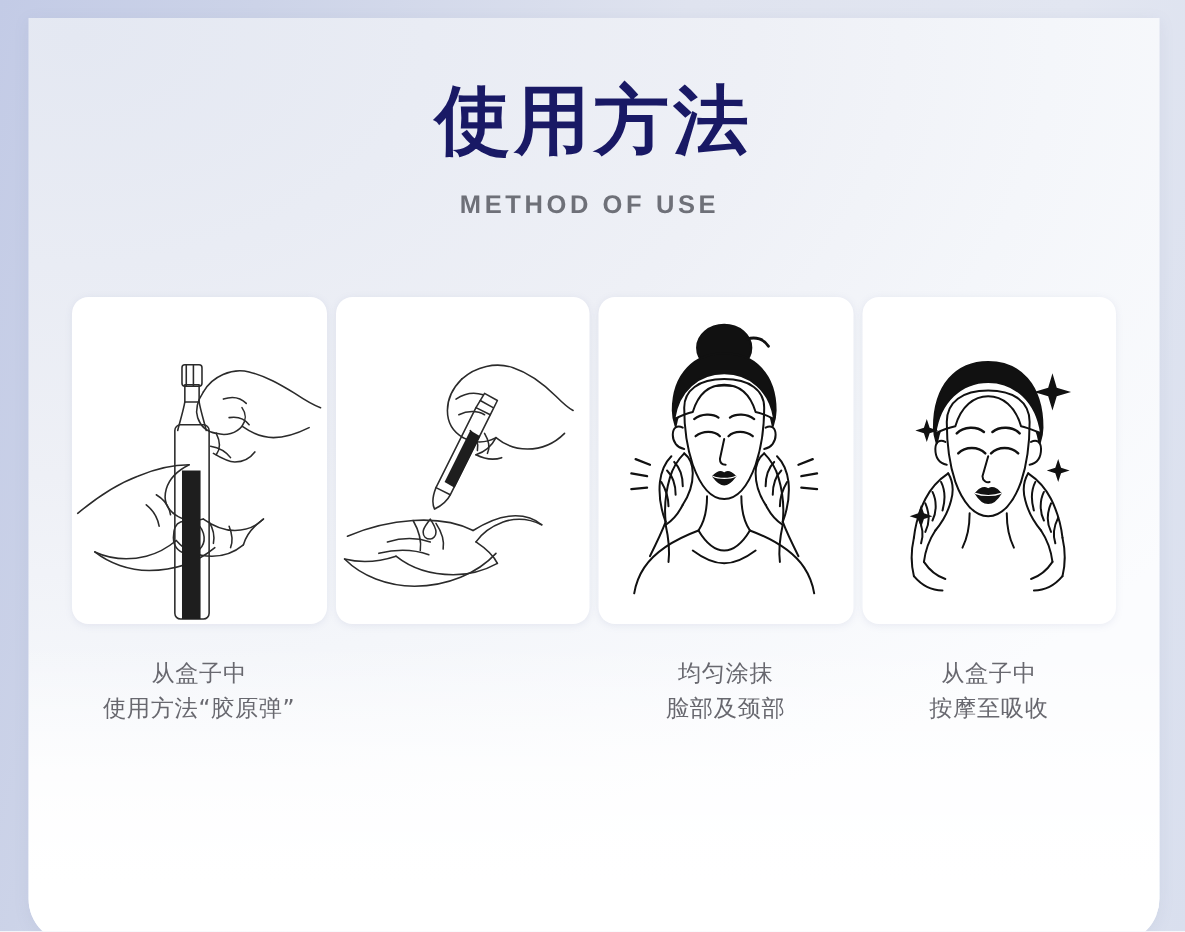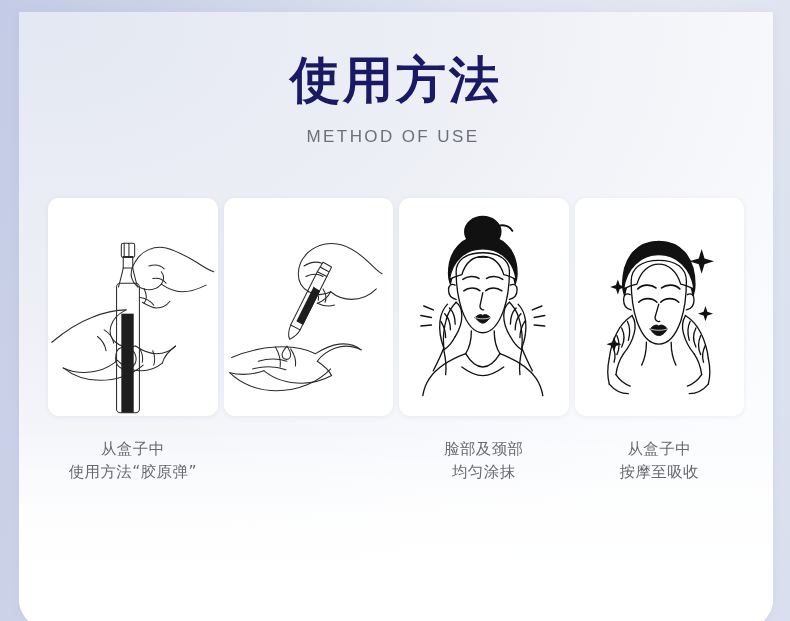--- a/index.html
+++ b/index.html
@@ -59,21 +59,21 @@
     letter-spacing: 3px;
     color: #191965;
     margin: 0;
     font-family: "DejaVu Sans", "Liberation Sans", sans-serif;
   }
   .subtitle {
     margin: 20px 6px 0 0;
     font-size: 17px;
     letter-spacing: 2.4px;
     color: #6e7078;
-    font-weight: 400;
+    font-weight: 700;
   }
 
   
   .steps {
     position: relative;
     z-index: 3;
     display: flex;
     gap: 6px;
     padding: 0 29px;
     margin-top: 51px;
@@ -278,22 +278,22 @@
               <path d="M34 120 L23 118" stroke-width="1.6"></path>
               <path d="M34 128 L23 129" stroke-width="1.6"></path>
 
               <path d="M140 112 L150 108" stroke-width="1.6"></path>
               <path d="M142 120 L153 118" stroke-width="1.6"></path>
               <path d="M142 128 L153 129" stroke-width="1.6"></path>
             </g>
           </svg>
         </div>
         <div class="caption">
+          <span class="ln">均匀涂抹</span>
           <span class="ln">脸部及颈部</span>
-          <span class="ln">均匀涂抹</span>
         </div>
       </div>
 
       <div class="step">
         <div class="card">
           <svg viewBox="0 0 178 218" xmlns="http://www.w3.org/2000/svg">
             <g fill="none" stroke="#111111" stroke-width="1.4" stroke-linecap="round" stroke-linejoin="round">
 
               <path d="M50 86 C50 56 66 40 88 40 C110 40 126 56 126 86 C126 90 125 94 124 97
                        C121 80 112 68 100 64 C94 62 82 62 76 64 C64 68 55 80 52 97 C51 94 50 90 50 86Z" fill="#111111" stroke="#111111"></path>

